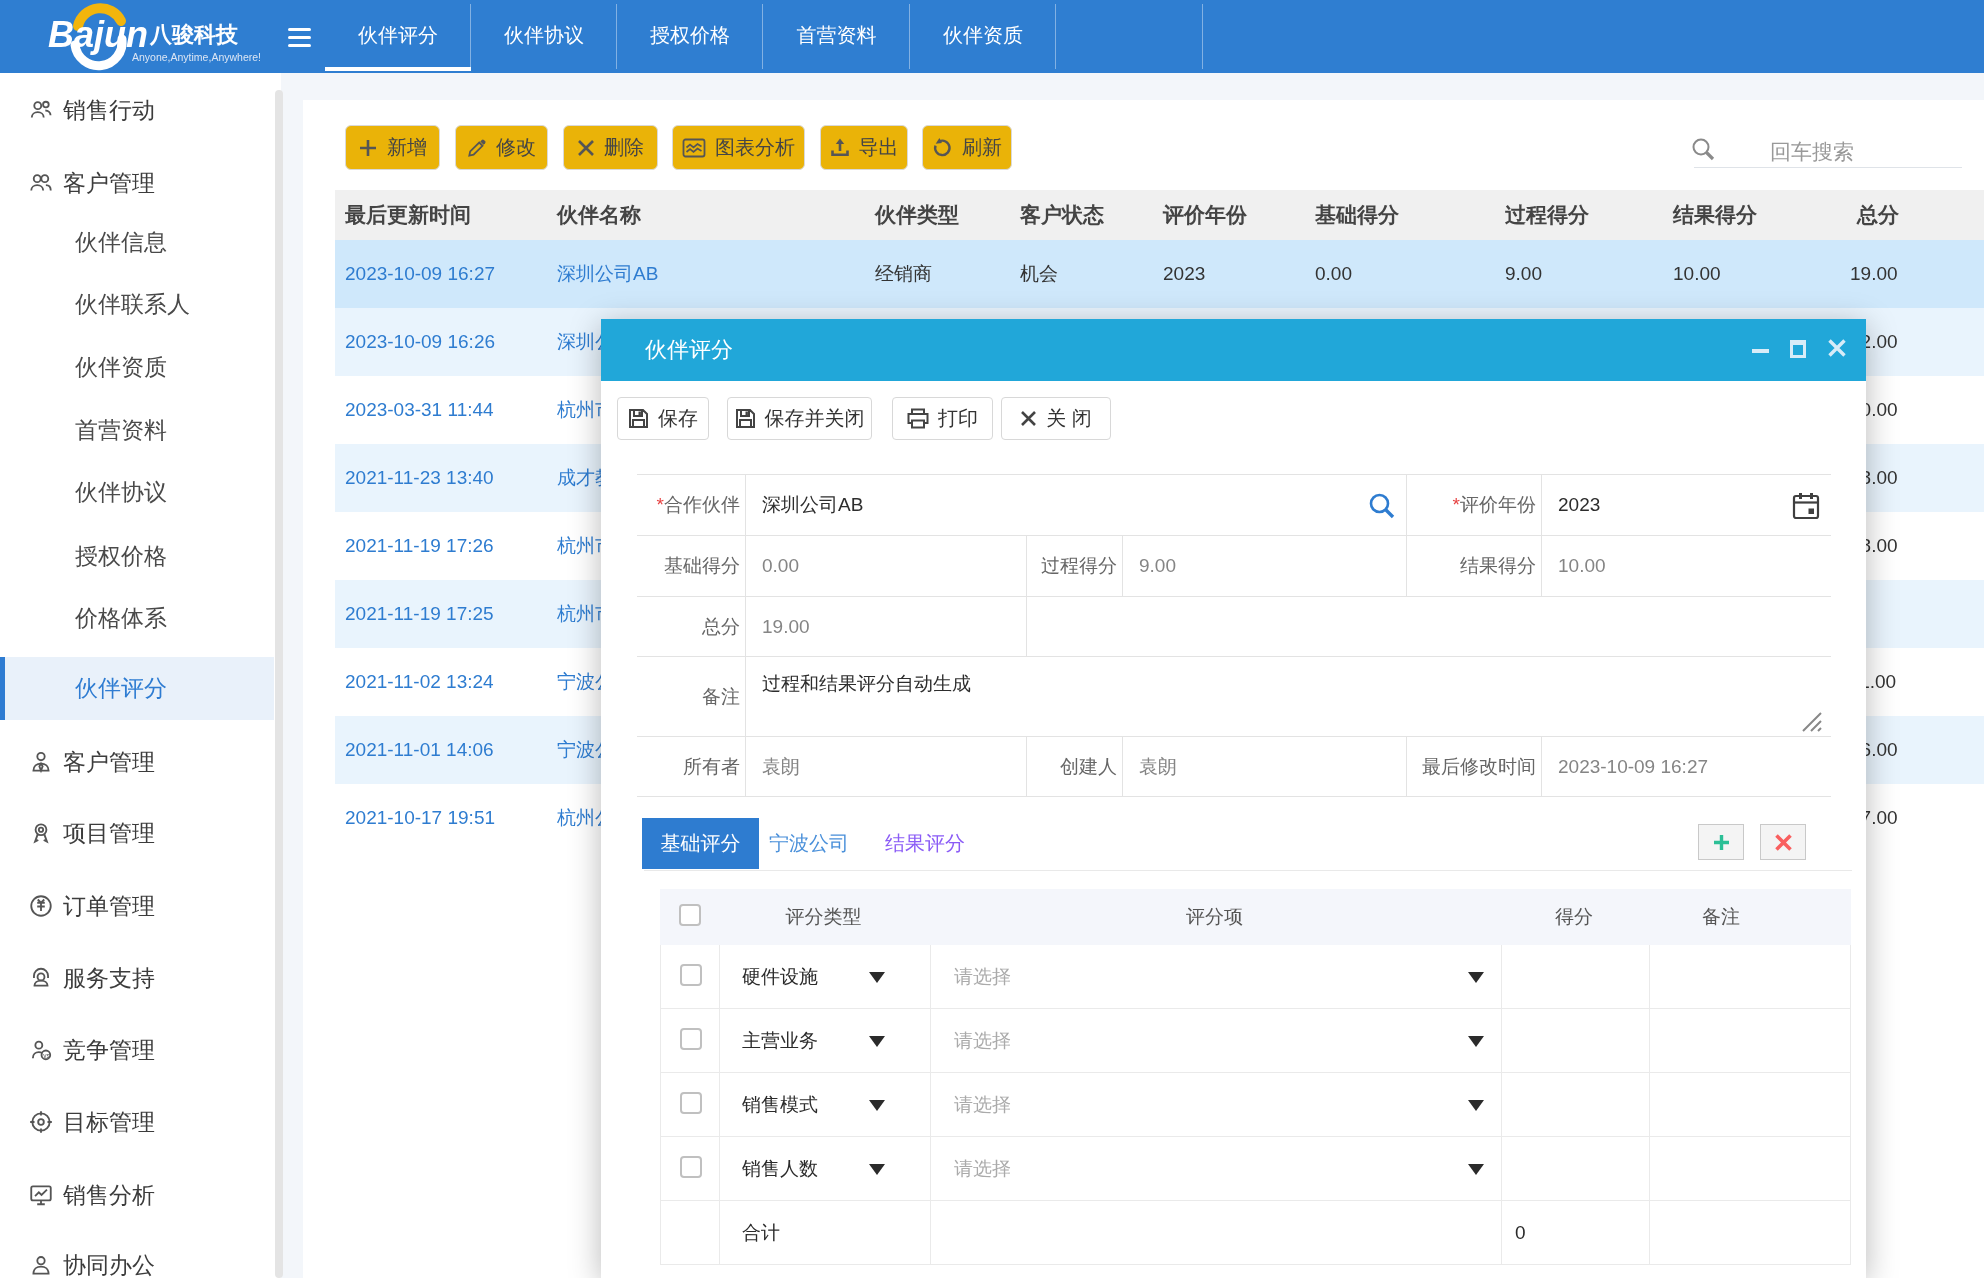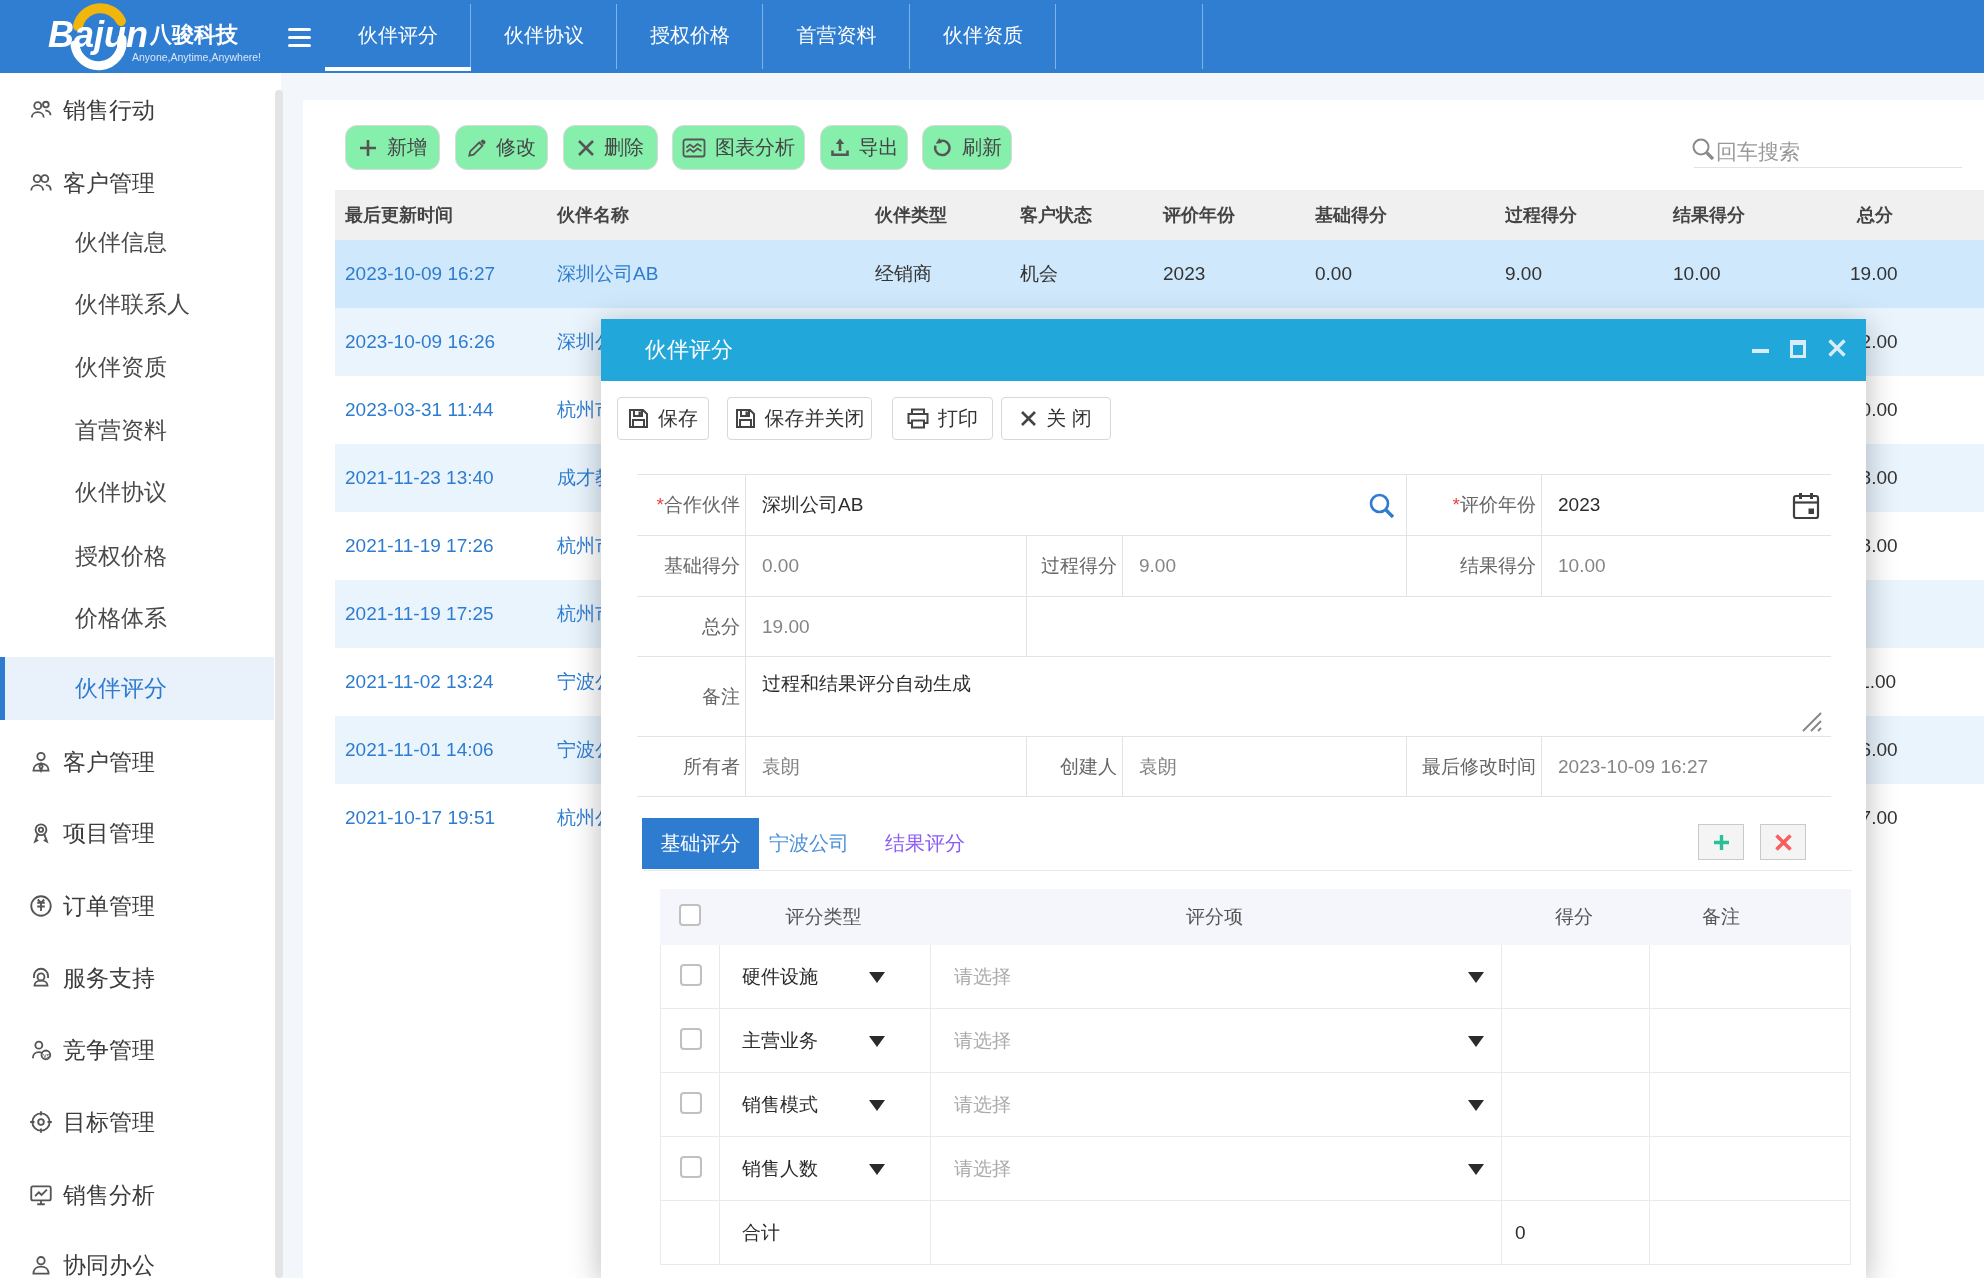--- a/index.html
+++ b/index.html
@@ -18,24 +18,24 @@
 #sbar { position:absolute; left:275px; top:17px; width:8px; height:1188px; background:#e4e4e4; border-radius:4px; }
 .mitem { position:absolute; left:0; width:274px; height:64px; line-height:64px; font-size:23px; color:#3c3c3c; }
 .mitem .txt { position:absolute; left:63px; }
 .mitem svg { position:absolute; left:28px; top:19px; }
 .sitem { position:absolute; left:0; width:274px; height:63px; line-height:63px; font-size:23px; color:#4a4a4a; }
 .sitem .txt { position:absolute; left:75px; }
 .sitem.active { background:#e9f1fa; color:#2e7cd2; }
 .sitem.active:before { content:""; position:absolute; left:0; top:0; width:5px; height:100%; background:#2e7cd2; }
 
 #panel { position:absolute; left:303px; top:100px; width:1681px; height:1178px; background:#fff; }
-.btn { position:absolute; height:45px; background:#86efac; border:1px solid #d9d9d9; border-radius:12px; font-size:20px; color:#454545; display:flex; align-items:center; justify-content:center; gap:9px; }
+.btn { position:absolute; height:45px; background:#eab308; border:1px solid #d9d9d9; border-radius:6px; font-size:20px; color:#454545; display:flex; align-items:center; justify-content:center; gap:9px; }
 .btn svg { flex:0 0 auto; }
 
-.th { position:absolute; font-weight:bold; color:#444; font-size:18px; height:50px; line-height:50px; }
+.th { position:absolute; font-weight:bold; color:#444; font-size:21px; height:50px; line-height:50px; }
 .row { position:absolute; left:335px; width:1649px; height:68px; }
 .row .c { position:absolute; top:0; height:68px; line-height:68px; font-size:19px; color:#333; white-space:nowrap; }
 .row .c.lk { color:#2e7cd0; }
 
 #modal { position:absolute; left:601px; top:319px; width:1265px; height:959px; background:#fff; box-shadow:0 6px 30px rgba(0,0,0,0.28); }
 #mhead { position:absolute; left:0; top:0; width:100%; height:62px; background:#21a7d9; }
 #mhead .t { position:absolute; left:44px; top:0; line-height:62px; color:#fff; font-size:22px; }
 .mbtn { position:absolute; height:43px; background:#fff; border:1px solid #d8d8d8; border-radius:4px; font-size:20px; color:#333; display:flex; align-items:center; justify-content:center; gap:9px; }
 
 #form { position:absolute; left:36px; top:155px; width:1194px; }
@@ -219,21 +219,21 @@
     </svg>导出</div>
 <div class="btn" style="left:922px;top:125px;width:90px"><svg width="21" height="21" viewBox="0 0 21 21">
       <path d="M7.2 4.4A7.2 7.2 0 1 1 3.5 8.6" fill="none" stroke="#555" stroke-width="2.4"></path>
       <path d="M9.9 5.9L3.7 6.7 7.4 1z" fill="#555"></path>
     </svg>刷新</div>
 
 <svg width="26" height="26" style="position:absolute;left:1690px;top:136px" viewBox="0 0 26 26">
     <circle cx="11" cy="11" r="7.5" fill="none" stroke="#8a8a8a" stroke-width="2"></circle>
     <path d="M16.5 16.5L23 23" stroke="#8a8a8a" stroke-width="3.2"></path>
   </svg>
-<div class="abs" style="left:1716px;top:138px;font-size:21px;color:#999;">回车搜索</div>
+<div class="abs" style="left:1770px;top:138px;font-size:21px;color:#999;">回车搜索</div>
 <div class="abs" style="left:1694px;top:167px;width:268px;height:1px;background:#dfe3e8"></div>
 
 <div class="abs" style="left:335px;top:190px;width:1649px;height:50px;background:#f0f0f0"></div>
 <div class="th" style="left:345px;top:190px">最后更新时间</div>
 <div class="th" style="left:557px;top:190px">伙伴名称</div>
 <div class="th" style="left:875px;top:190px">伙伴类型</div>
 <div class="th" style="left:1020px;top:190px">客户状态</div>
 <div class="th" style="left:1163px;top:190px">评价年份</div>
 <div class="th" style="left:1315px;top:190px">基础得分</div>
 <div class="th" style="left:1505px;top:190px">过程得分</div>

